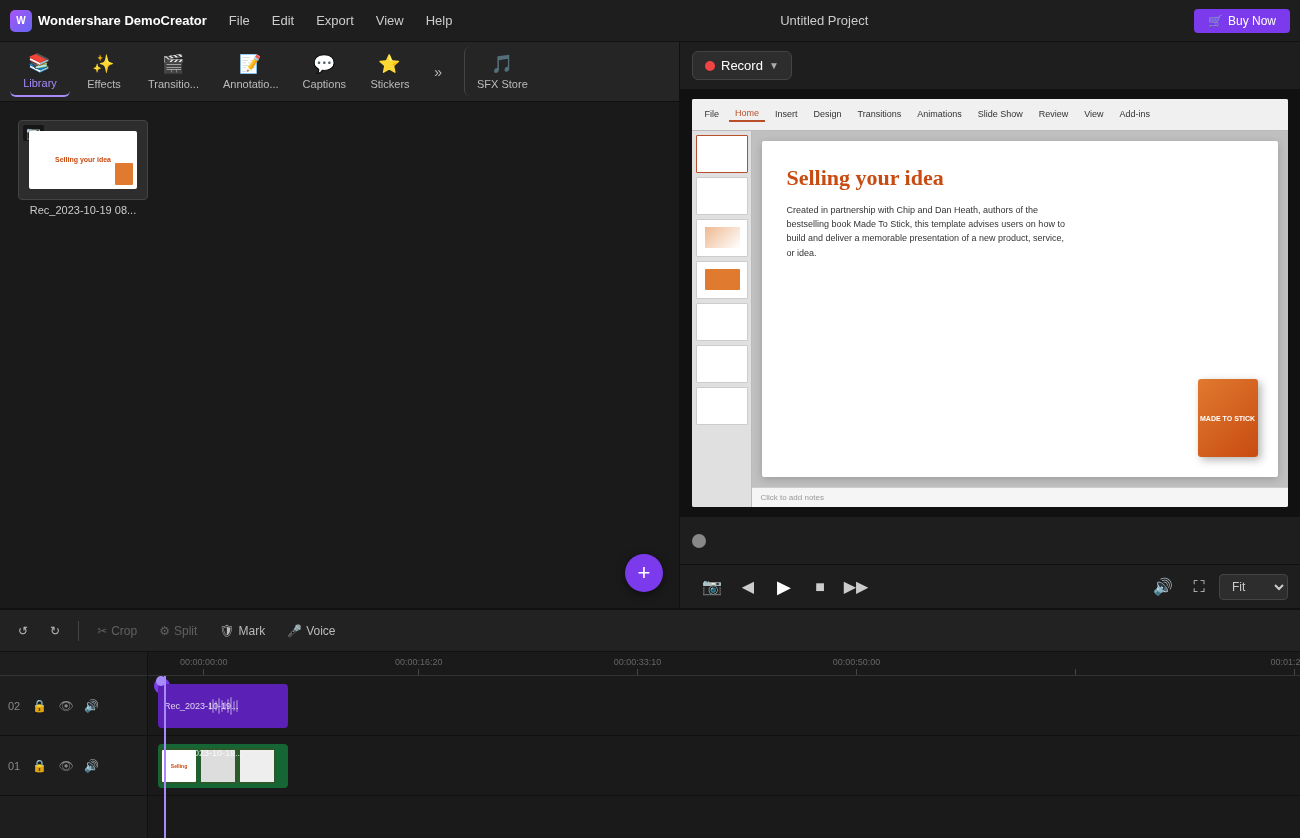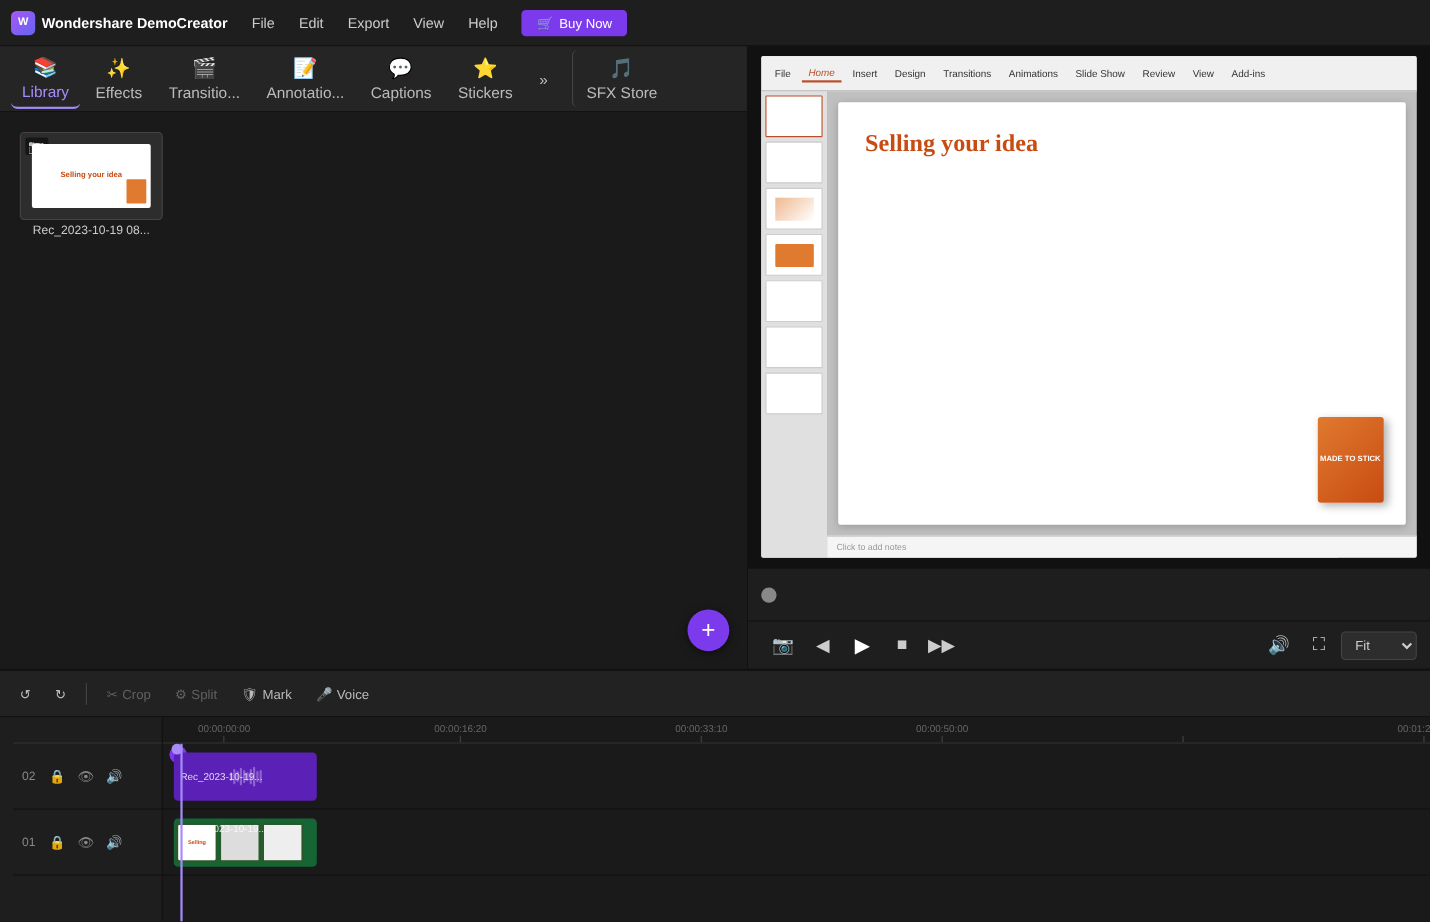--- a/index.html
+++ b/index.html
@@ -109,21 +109,21 @@
       justify-content: center;
       gap: 3px;
       padding: 6px 10px;
       border-radius: 6px;
       cursor: pointer;
       color: #bbb;
       min-width: 60px;
     }
     .tool-btn.active { color: #a78bfa; border-bottom: 2px solid #a78bfa; }
     .tool-btn .icon { font-size: 18px; }
-    .tool-btn .label { font-size: 14px; }
+    .tool-btn .label { font-size: 11px; }
     .more-btn {
       width: 28px;
       height: 28px;
       display: flex;
       align-items: center;
       justify-content: center;
       cursor: pointer;
       color: #bbb;
       font-size: 14px;
     }
@@ -334,21 +334,20 @@
     }
     .ppt-ribbon-tab {
       font-size: 9px;
       color: #333;
       padding: 2px 6px;
       cursor: pointer;
     }
     .ppt-ribbon-tab.active {
       color: #b94f2a;
       border-bottom: 2px solid #b94f2a;
-      font-style: italic;
     }
     .ppt-body {
       display: flex;
       margin-top: 32px;
       flex: 1;
       overflow: hidden;
     }
     .ppt-thumbnails {
       width: 60px;
       background: #e0e0e0;
@@ -555,21 +554,20 @@
       display: flex;
       overflow: hidden;
     }
     .track-labels {
       width: 148px;
       background: #1e1e1e;
       flex-shrink: 0;
       border-right: 1px solid #111;
       display: flex;
       flex-direction: column;
-      padding-left: 12px;
     }
     .track-label {
       display: flex;
       align-items: center;
       height: 60px;
       padding: 0 8px;
       gap: 6px;
       border-bottom: 1px solid #111;
     }
     .track-num {
@@ -754,20 +752,21 @@
     <div class="logo-icon">W</div>
     <span>Wondershare DemoCreator</span>
   </div>
   <div class="menu-items">
     <span class="menu-item">File</span>
     <span class="menu-item">Edit</span>
     <span class="menu-item">Export</span>
     <span class="menu-item">View</span>
     <span class="menu-item">Help</span>
   </div>
+  <div class="project-title">Untitled Project</div>
   <button class="buy-now-btn">
     <span>🛒</span>
     <span>Buy Now</span>
   </button>
 </div>
 
 <div class="main-area">
 
   <div class="left-panel">
 
@@ -822,20 +821,27 @@
 
         <div class="add-btn">
           <span>+</span>
         </div>
       </div>
     </div>
   </div>
 
   <div class="right-panel">
 
+    <div class="preview-header">
+      <button class="record-btn">
+        <div class="record-dot"></div>
+        <span>Record</span>
+        <span class="record-chevron">▼</span>
+      </button>
+    </div>
 
     <div class="video-preview">
       <div class="preview-content">
 
         <div class="ppt-preview">
 
           <div class="ppt-ribbon">
             <span class="ppt-ribbon-tab">File</span>
             <span class="ppt-ribbon-tab active">Home</span>
             <span class="ppt-ribbon-tab">Insert</span>
@@ -868,20 +874,21 @@
               <div class="ppt-thumb">
                 <div class="ppt-thumb-white"></div>
               </div>
               <div class="ppt-thumb">
                 <div class="ppt-thumb-white"></div>
               </div>
             </div>
             <div style="flex:1; display:flex; flex-direction:column;">
               <div class="ppt-main-slide">
                 <div class="slide-title">Selling your idea</div>
+                <div class="slide-body-text">Created in partnership with Chip and Dan Heath, authors of the bestselling book Made To Stick, this template advises users on how to build and deliver a memorable presentation of a new product, service, or idea.</div>
                 <div class="slide-book">
                   <span>MADE
 TO
 STICK</span>
                 </div>
               </div>
               <div class="ppt-notes">
                 <span class="ppt-notes-text">Click to add notes</span>
               </div>
             </div>

